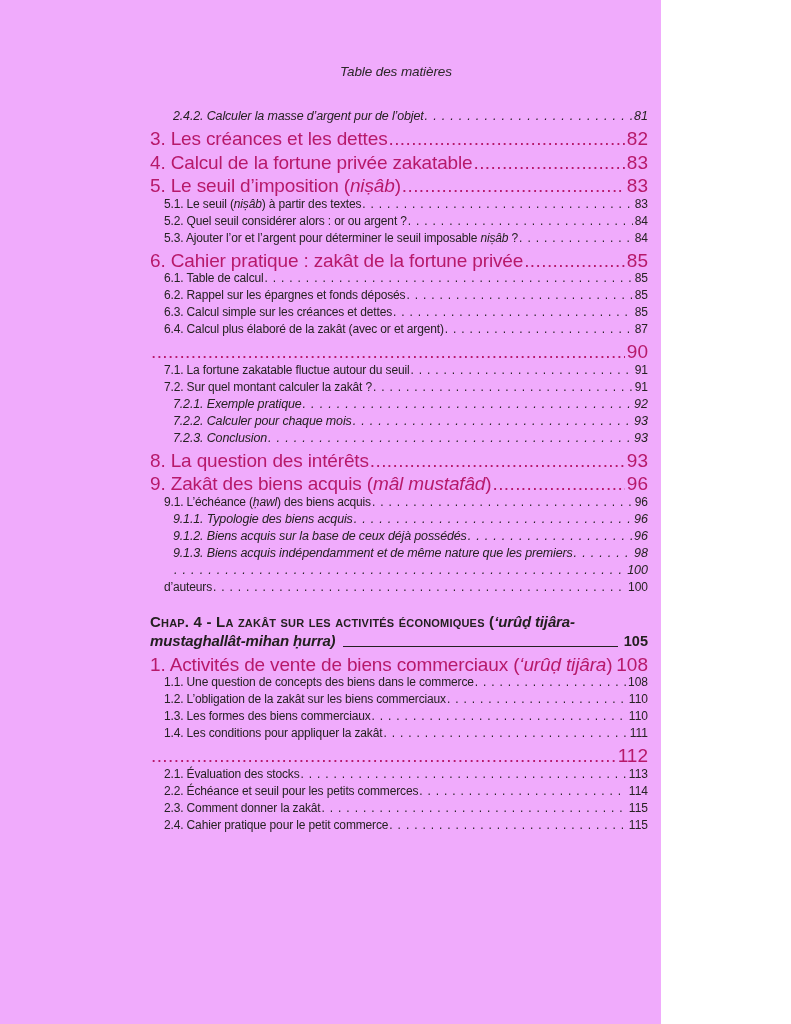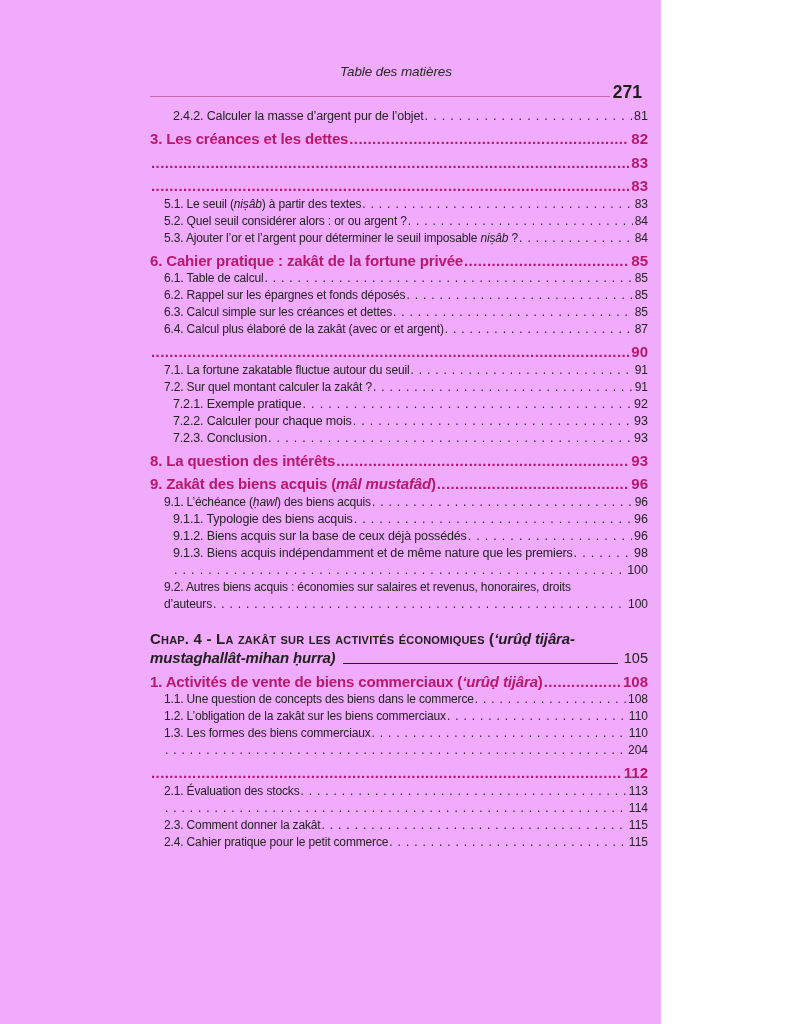--- a/index.html
+++ b/index.html
@@ -19,24 +19,24 @@
   }
   .header-rule-row { display:flex; align-items:flex-end; margin-top:3px; }
   .rule { flex:1; height:0; border-bottom:1.5px solid #c867ae; margin-bottom:6px; }
   .page-number { font-weight:700; font-size:17.5px; margin-left:3px; color:#211d1e; }
 
   
   .toc { position:absolute; left:150px; top:108px; width:498px; }
   .entry .line, .chapter .line { display:flex; align-items:baseline; }
   .lbl { white-space:nowrap; letter-spacing:-0.15px; }
 
-  .entry.l1 { color:#b7196b; font-weight:700; font-size:15px; line-height:18.5px; margin-top:5px; }
+  .entry.l1 { color:#b7196b; font-weight:400; font-size:19px; line-height:18.5px; margin-top:5px; }
   .entry.l2 { font-size:12px; line-height:17px; }
   .entry.l2 .line { padding-left:14px; }
-  .entry.l3 { font-size:12.5px; line-height:17px;text-align:center; }
+  .entry.l3 { font-size:12.5px; font-style:italic; line-height:17px;text-align:center; }
   .entry.l3 .line { padding-left:23px; }
   .it { font-style:italic; }
 
   
   .leader { flex:1; overflow:hidden; white-space:nowrap; margin:0 2px 0 1px; }
   .leader.dense::after {
     content:"....................................................................................................................................";
     letter-spacing:0.4px;
   }
   .leader.sparse::after {
@@ -45,57 +45,55 @@
   }
   .leader.solid {
     border-bottom:1.4px solid #242021;
     align-self:flex-end; margin:0 6px 4px 8px;
   }
   .page-num { white-space:nowrap; }
 
   
   .chapter { margin-top:16px; font-weight:700; font-size:15px; line-height:19px; color:#242021; }
   .chapter .sc { font-variant:small-caps; letter-spacing:0.2px; }
-  .chapter .page-num { font-weight:400; font-size:14.5px; }
+  .chapter .page-num { font-weight:700; font-size:14.5px; }
 </style>
 </head>
 <body>
 
 <div class="page">
   <div class="header">
     <div class="header-title">Table des matières</div>
-    <div class="header-rule-row">
-      <span class="rule"></span>
-      <span class="page-number">271</span>
-    </div>
   </div>
 
   <div class="toc" id="toc">
       <div class="entry l3">
         <div class="line">
           <span class="lbl"><span>2.4.2. Calculer la masse d’argent pur de l’objet</span></span>
           <span class="leader sparse"></span>
           <span class="page-num">81</span>
         </div>
       </div>
       <div class="entry l1">
         <div class="line">
           <span class="lbl"><span>3. Les créances et les dettes</span></span>
           <span class="leader dense"></span>
           <span class="page-num">82</span>
         </div>
       </div>
       <div class="entry l1">
         <div class="line">
+          <span class="lbl"><span>4. Calcul de la fortune privée zakatable </span></span>
           <span class="leader dense"></span>
           <span class="page-num">83</span>
         </div>
       </div>
       <div class="entry l1">
         <div class="line">
+          <span class="lbl"><span>5. Le seuil d’imposition (</span><span class="it">niṣâb</span><span>)</span></span>
           <span class="leader dense"></span>
           <span class="page-num">83</span>
         </div>
       </div>
       <div class="entry l2">
         <div class="line">
           <span class="lbl"><span>5.1. Le seuil (</span><span class="it">niṣâb</span><span>) à partir des textes </span></span>
           <span class="leader sparse"></span>
           <span class="page-num">83</span>
         </div>
@@ -232,23 +230,20 @@
           <span class="page-num">98</span>
         </div>
       </div>
       <div class="entry l3">
         <div class="line">
           <span class="leader sparse"></span>
           <span class="page-num">100</span>
         </div>
       </div>
       <div class="entry l2">
-        <div class="line">
-          <span class="lbl"><span>9.2. Autres biens acquis : économies sur salaires et revenus, honoraires, droits</span></span>
-        </div>
         <div class="line">
           <span class="lbl"><span>d’auteurs </span></span>
           <span class="leader sparse"></span>
           <span class="page-num">100</span>
         </div>
       </div>
       <div class="chapter">
         <div class="line">
           <span class="lbl"><span class="sc">Chap. 4 - La zakât sur les activités économiques (</span><span class="it">‘urûḍ tijâra-</span></span>
         </div>
@@ -281,39 +276,41 @@
       </div>
       <div class="entry l2">
         <div class="line">
           <span class="lbl"><span>1.3. Les formes des biens commerciaux </span></span>
           <span class="leader sparse"></span>
           <span class="page-num">110</span>
         </div>
       </div>
       <div class="entry l2">
         <div class="line">
-          <span class="leader sparse"></span>
-          <span class="page-num">204</span>
+          <span class="lbl"><span>1.4. Les conditions pour appliquer la zakât </span></span>
+          <span class="leader sparse"></span>
+          <span class="page-num">111</span>
         </div>
       </div>
       <div class="entry l1">
         <div class="line">
           <span class="leader dense"></span>
           <span class="page-num">112</span>
         </div>
       </div>
       <div class="entry l2">
         <div class="line">
           <span class="lbl"><span>2.1. Évaluation des stocks </span></span>
           <span class="leader sparse"></span>
           <span class="page-num">113</span>
         </div>
       </div>
       <div class="entry l2">
         <div class="line">
+          <span class="lbl"><span>2.2. Échéance et seuil pour les petits commerces </span></span>
           <span class="leader sparse"></span>
           <span class="page-num">114</span>
         </div>
       </div>
       <div class="entry l2">
         <div class="line">
           <span class="lbl"><span>2.3. Comment donner la zakât</span></span>
           <span class="leader sparse"></span>
           <span class="page-num">115</span>
         </div>

